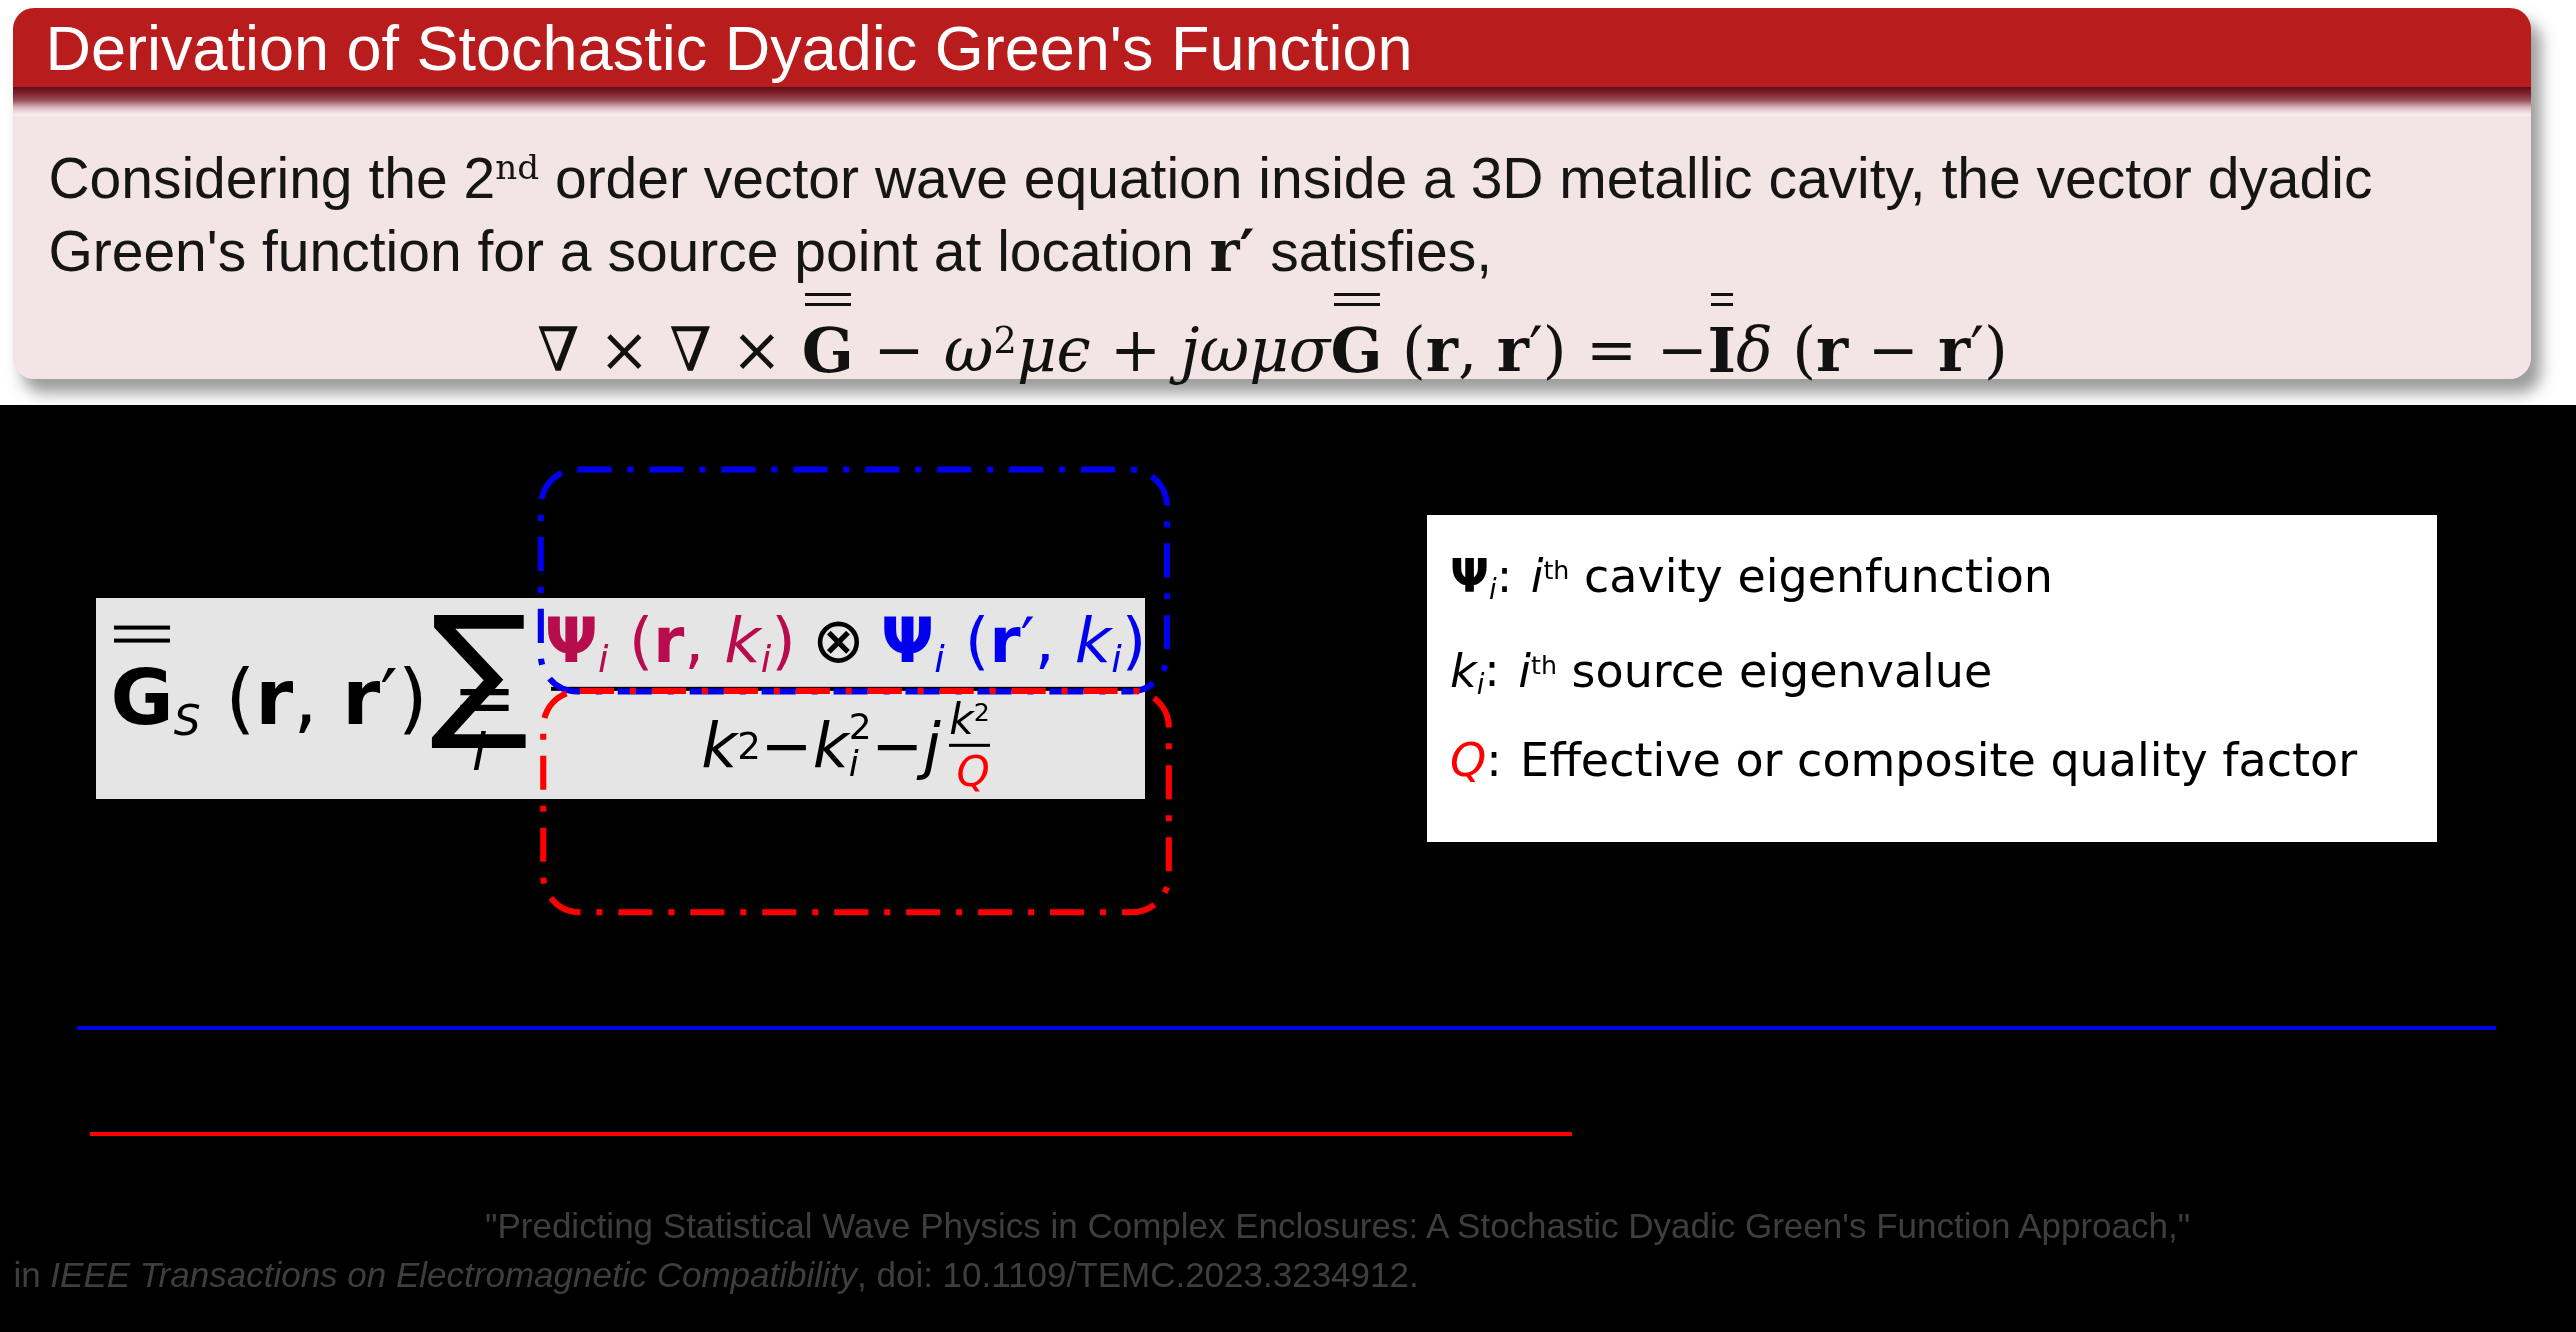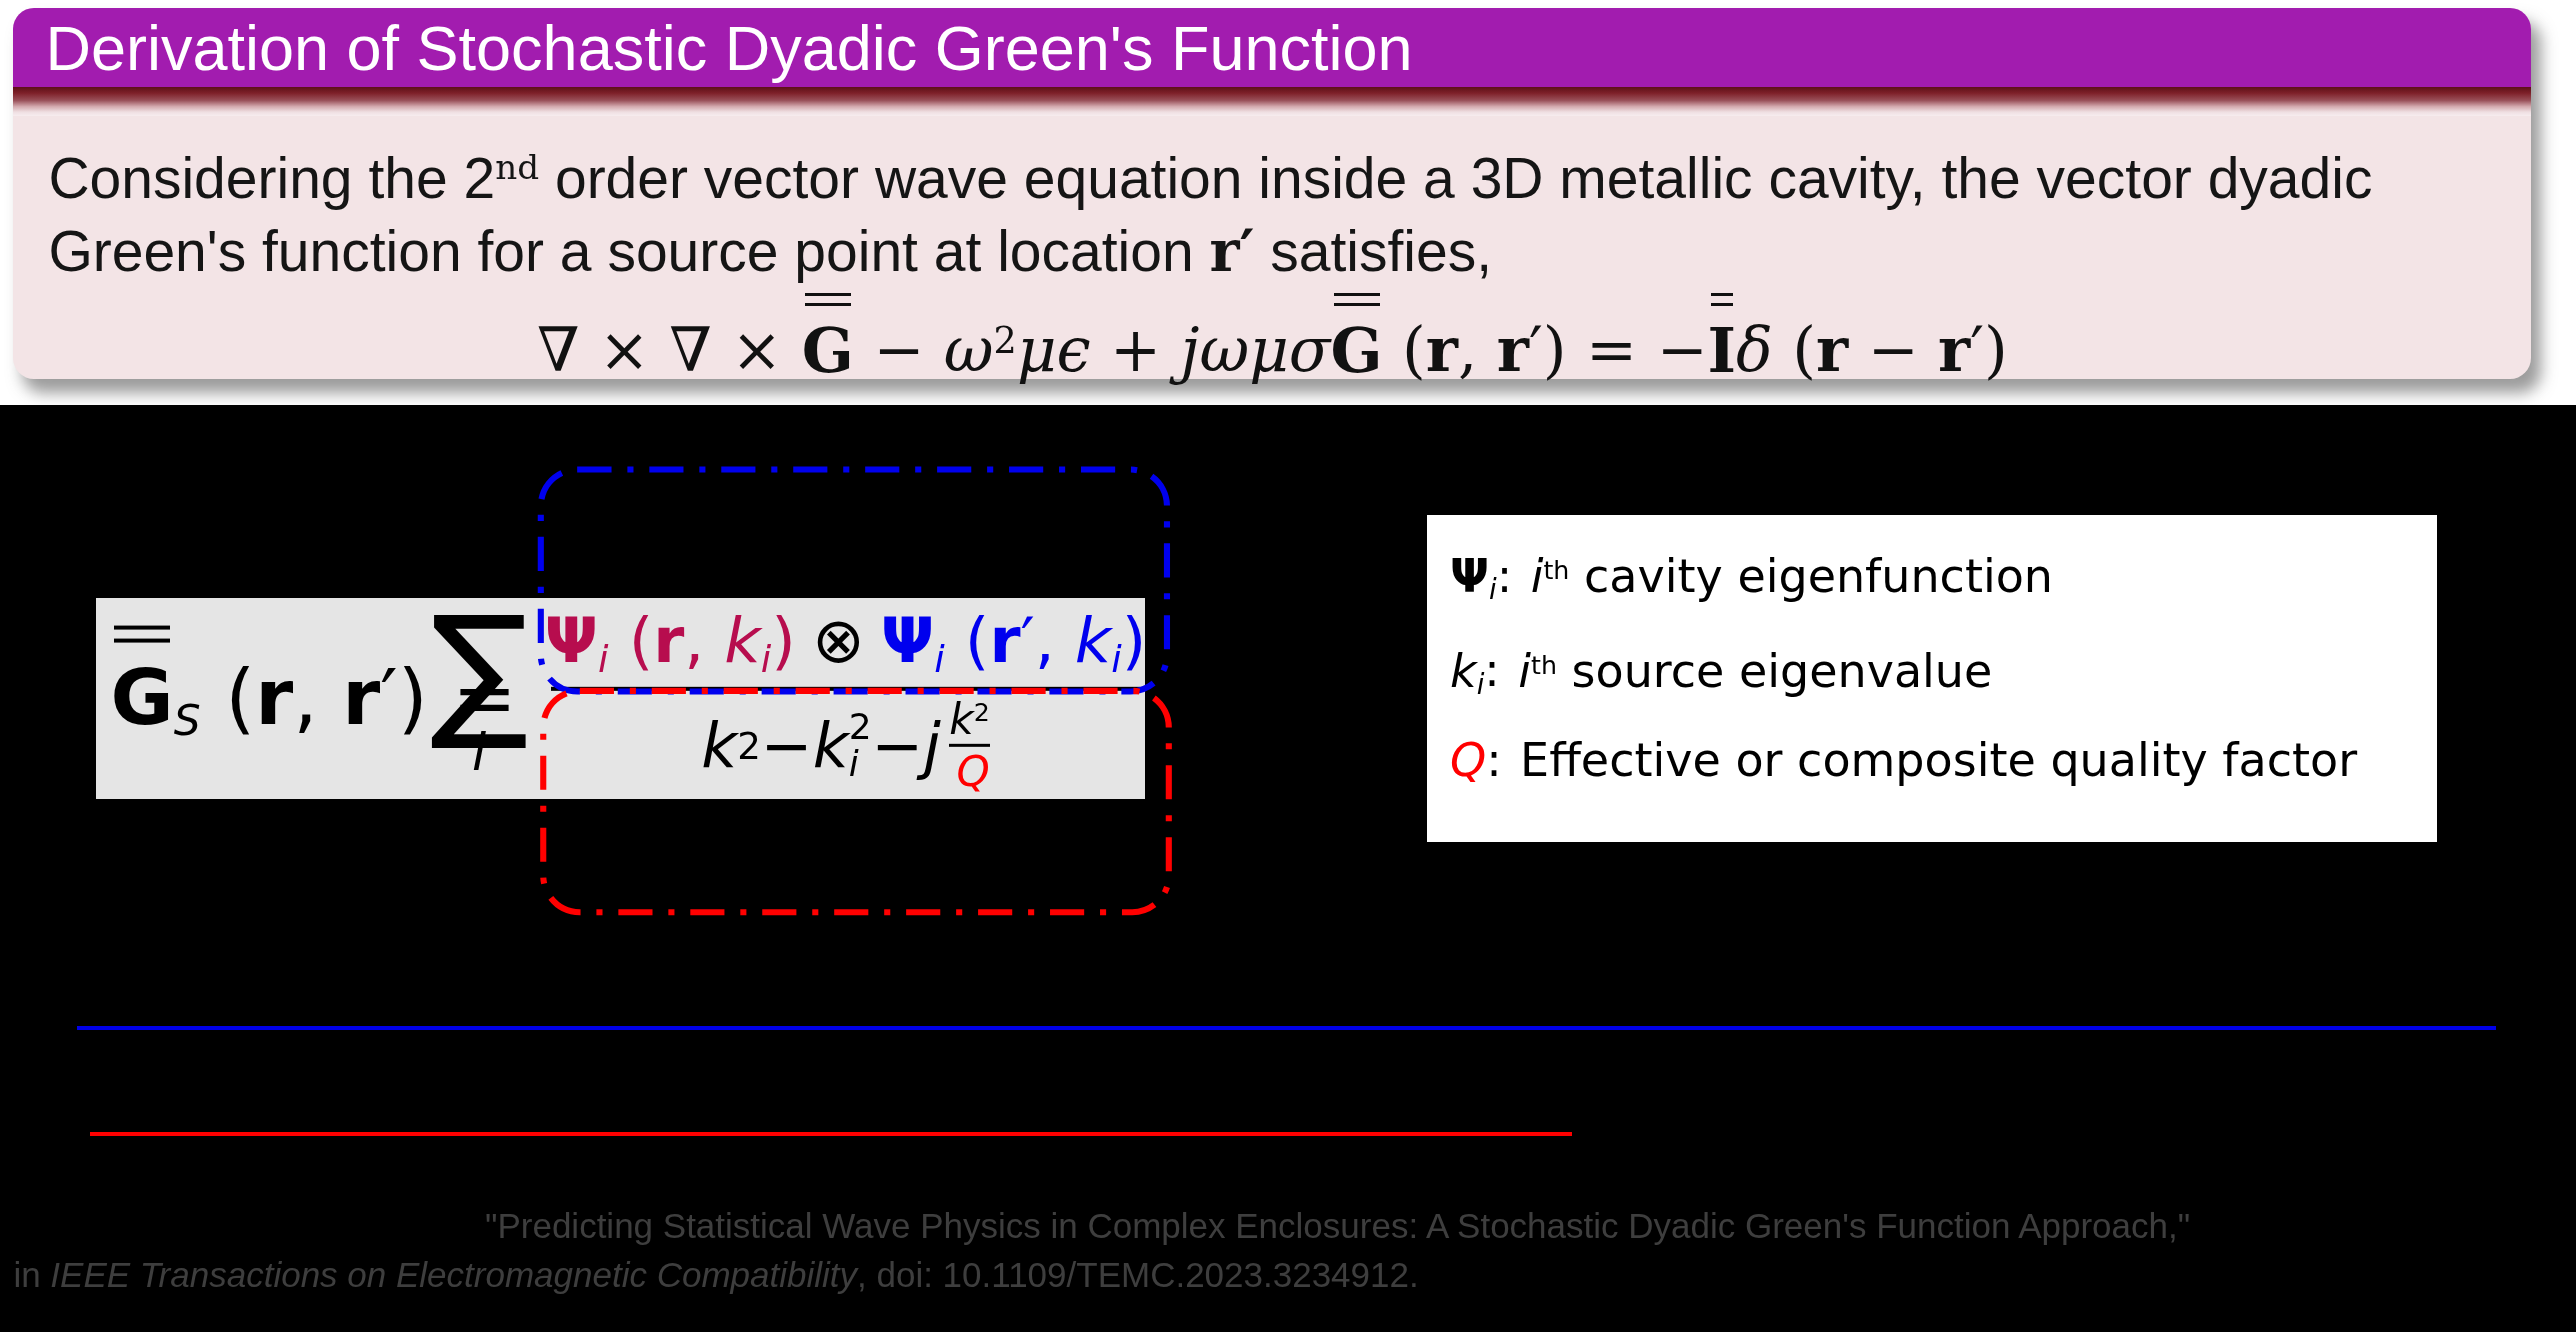--- a/index.html
+++ b/index.html
@@ -7,21 +7,21 @@
     width:2576px;height:1333px;position:relative;overflow:hidden;
     background:#000;font-family:"Liberation Sans",sans-serif;
   }
   
   .top-white{position:absolute;left:0;top:0;width:2576px;height:405px;background:#ffffff;}
 
   
   .block{position:absolute;left:13.4px;top:8px;width:2518px;height:371px;
          border-radius:21px;background:#f3e4e6;
          box-shadow:9.8px 13.4px 14.6px rgba(75,75,75,.55);}
-  .block-title{height:79px;background:#a21caf;border-radius:21px 21px 0 0;
+  .block-title{height:79px;background:#b91c1c;border-radius:21px 21px 0 0;
          display:flex;align-items:center;padding-left:32px;color:#fff;font-size:63px;}
   .block-sep{height:29px;
          background:linear-gradient(180deg,#5c1018 0px,#7e2029 6.1px,#995059 13.4px,#d3a9ae 19.5px,#efdfe2 25px,#f7edef 29px);}
   .block-body{padding:14.6px 35px 0 35px;color:#151515;font-size:57px;line-height:73px;}
   .sup-nd{font-size:.6em;vertical-align:.55em;font-family:"DejaVu Serif",serif;}
   .rv{font-family:"DejaVu Serif",serif;font-weight:bold;font-style:normal;}
 
   .block-eq{text-align:center;font-size:61px;margin-top:16px;color:#111;
             font-family:"DejaVu Serif",serif;white-space:nowrap;}
   .block-eq .it{font-style:italic;}

